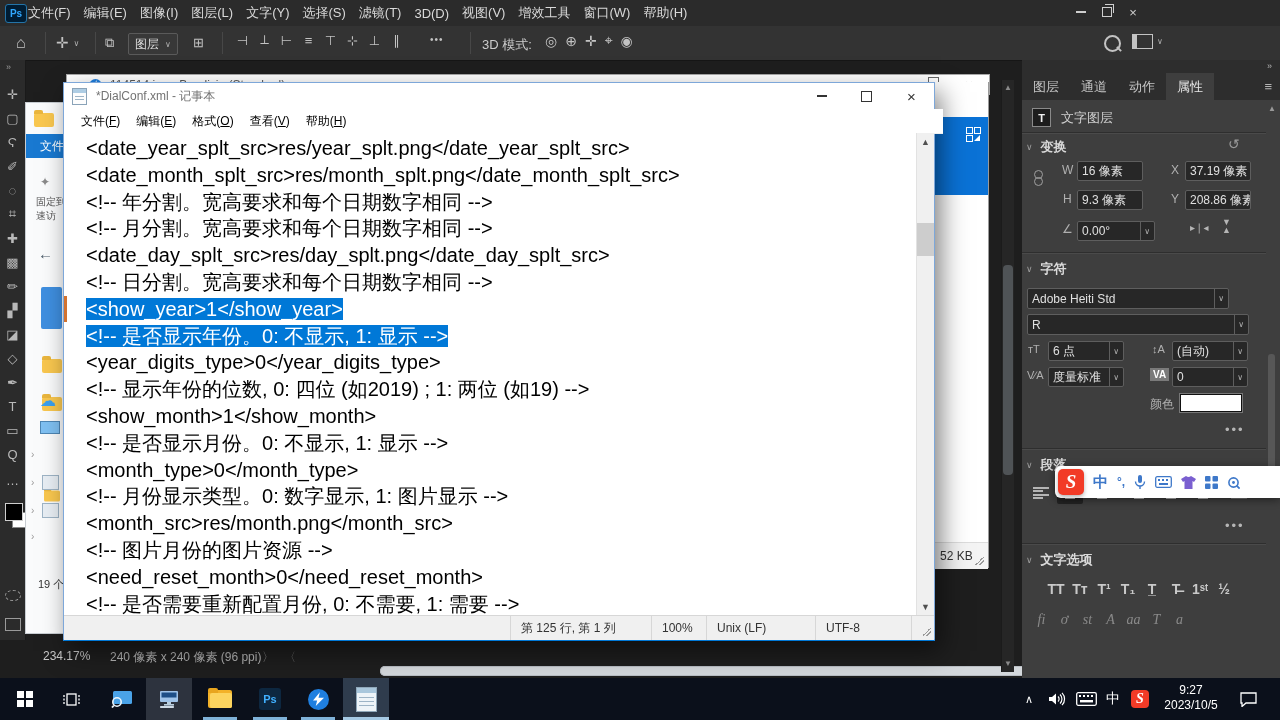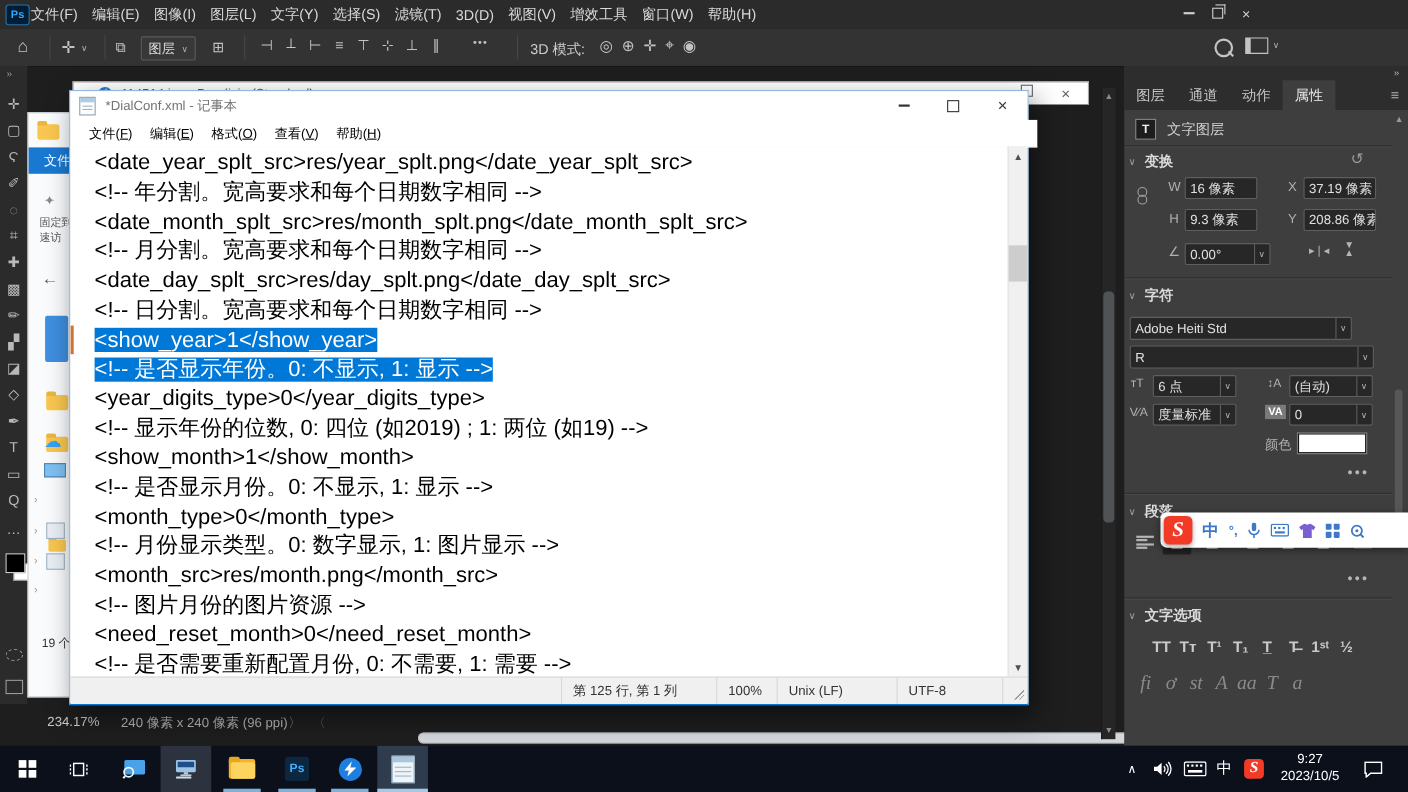--- a/index.html
+++ b/index.html
@@ -66,21 +66,21 @@
   .pal.c{align-items:center;} .pal.c i:nth-child(even){width:62%;} .pal.c i:nth-child(odd){width:100%;}
   .pal.r{align-items:flex-end;} .pal.r i:nth-child(even){width:62%;} .pal.r i:nth-child(odd){width:100%;}
   .pal.jl i{width:100%;} .pal.jl i:last-child{width:62%;}
   .pal.jc{align-items:center;} .pal.jc i{width:100%;} .pal.jc i:last-child{width:62%;}
   .pal.jr{align-items:flex-end;} .pal.jr i{width:100%;} .pal.jr i:last-child{width:62%;}
   .pal.jf i{width:100%;}
   .palwrap{padding:5px;border-radius:2px;}
   .palwrap.active{background:#232323;}
   .palwrap.dim{opacity:.45;}
   .to-glyph{color:#c9c9c9;font-size:14px;width:24px;display:inline-block;text-align:center;font-weight:bold;}
-  .to-glyph2{color:#8a8a8a;font-size:18px;width:23px;display:inline-block;text-align:center;font-style:italic;font-family:"Liberation Serif",serif;}
+  .to-glyph2{color:#8a8a8a;font-size:14px;width:23px;display:inline-block;text-align:center;font-style:italic;font-family:"Liberation Serif",serif;}
   .panel-scroll{left:244px;top:44px;width:11px;height:600px;}
   .panel-thumb{left:2px;top:250px;width:7px;height:120px;background:#575757;border-radius:3px;}
 
   
   .explorer{left:25px;top:72px;width:38px;height:530px;background:#fafbfc;border:1px solid #c8cdd2;border-right:none;margin-top:30px;}
   .folder-ic{position:relative;width:20px;height:14px;background:#f9c74f;border-radius:2px;}
   .folder-ic:before{content:"";position:absolute;left:0;top:-3px;width:9px;height:4px;background:#eab63e;border-radius:2px 2px 0 0;}
   .etext{color:#555;font-size:10px;white-space:nowrap;overflow:hidden;}
 
   
@@ -476,20 +476,34 @@
           <polygon points="5,0 0,6 3,6 2,10 8,4 4,4" fill="#fff"></polygon>
         </svg>
     </span>
     <span style="margin-left:8px;font-size:12px;color:#5a5a5a;">114514.jpg - Bandizip (Standard)</span>
     <span style="margin-left:auto;display:flex;gap:26px;padding-right:16px;color:#666;">
       <span class="minbar" style="background:#666;margin-top:8px;"></span>
       <span class="np-max" style="border-color:#666;"></span>
       <span style="font-size:14px;">×</span>
     </span>
   </div>
+  <div class="ab bz-right">
+    <div class="ab bz-banner">
+      <span class="bz-grid">
+        <b style="left:0;top:0;"></b>
+          <b style="left:8px;top:0;"></b>
+          <b style="left:0;top:8px;"></b>
+          <b class="f" style="left:8px;top:8px;width:6px;height:6px;"></b>
+      </span>
+    </div>
+    <div class="ab bz-status flex">
+      <span style="margin-left:7px;">52 KB</span>
+      <span class="grip" style="margin-left:auto;margin-right:4px;margin-top:8px;"></span>
+    </div>
+  </div>
 
   <div class="ab notepad">
     <div class="ab np-title flex">
       <span class="np-ticon" style="margin-left:8px;"></span>
       <span class="np-title-text" style="margin-left:9px;">*DialConf.xml - 记事本</span>
       <span style="margin-left:auto;display:flex;">
         <span class="np-btn">
             <span class="minbar" style="background:#333;"></span>
           </span>
         <span class="np-btn">
@@ -503,22 +517,22 @@
     <span class="mi"><span>文件(</span><u>F</u><span>)</span></span>
         <span class="mi"><span>编辑(</span><u>E</u><span>)</span></span>
         <span class="mi"><span>格式(</span><u>O</u><span>)</span></span>
         <span class="mi"><span>查看(</span><u>V</u><span>)</span></span>
         <span class="mi"><span>帮助(</span><u>H</u><span>)</span></span>
       </div>
     <div class="ab np-body">
       <div>
 
       <div class="np-line"><span>&lt;date_year_splt_src&gt;res/year_splt.png&lt;/date_year_splt_src&gt;</span></div>
+          <div class="np-line"><span>&lt;date_month_splt_src&gt;res/month_splt.png&lt;/date_month_splt_src&gt;</span></div>
           <div class="np-line"><span>&lt;!-- 年分割。宽高要求和每个日期数字相同 --&gt;</span></div>
-          <div class="np-line"><span>&lt;date_month_splt_src&gt;res/month_splt.png&lt;/date_month_splt_src&gt;</span></div>
           <div class="np-line"><span>&lt;!-- 月分割。宽高要求和每个日期数字相同 --&gt;</span></div>
           <div class="np-line"><span>&lt;date_day_splt_src&gt;res/day_splt.png&lt;/date_day_splt_src&gt;</span></div>
           <div class="np-line"><span>&lt;!-- 日分割。宽高要求和每个日期数字相同 --&gt;</span></div>
           <div class="np-line"><span class="sel">&lt;show_year&gt;1&lt;/show_year&gt;</span></div>
           <div class="np-line"><span class="sel">&lt;!-- 是否显示年份。0: 不显示, 1: 显示 --&gt;</span></div>
           <div class="np-line"><span>&lt;year_digits_type&gt;0&lt;/year_digits_type&gt;</span></div>
           <div class="np-line"><span>&lt;!-- 显示年份的位数, 0: 四位 (如2019) ; 1: 两位 (如19) --&gt;</span></div>
           <div class="np-line"><span>&lt;show_month&gt;1&lt;/show_month&gt;</span></div>
           <div class="np-line"><span>&lt;!-- 是否显示月份。0: 不显示, 1: 显示 --&gt;</span></div>
           <div class="np-line"><span>&lt;month_type&gt;0&lt;/month_type&gt;</span></div>

